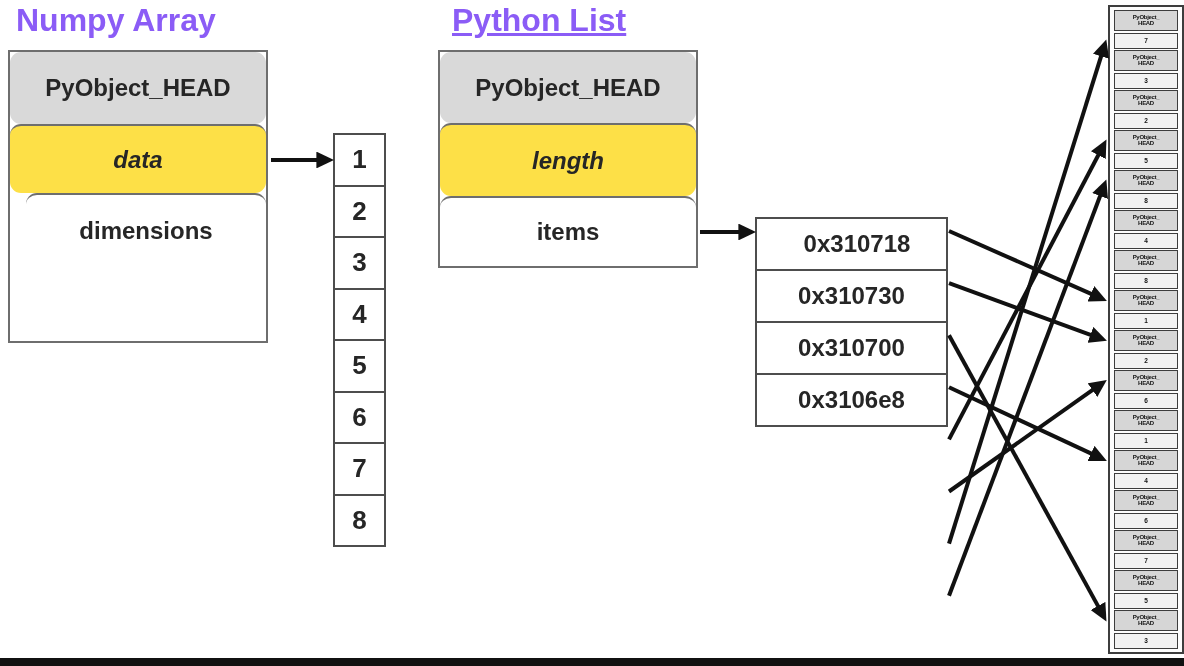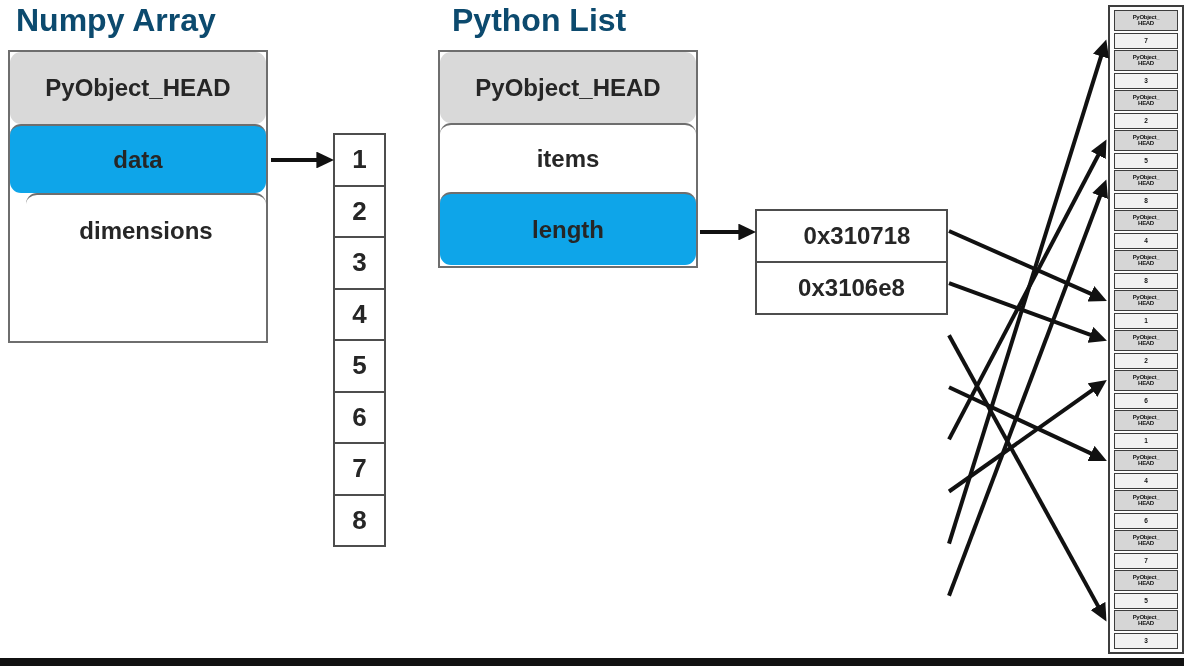--- a/index.html
+++ b/index.html
@@ -1,36 +1,36 @@
 <!DOCTYPE html>
 <html><head>
 <meta charset="utf-8">
 <style>
   html,body{margin:0;padding:0;background:#fff;}
   #canvas{
     position:relative;width:1184px;height:666px;background:#ffffff;overflow:hidden;
     font-family:"Liberation Sans","DejaVu Sans",sans-serif;color:#1f1f1f;
   }
   .title{
-    position:absolute;margin:0;font-size:32px;font-weight:bold;color:#0c4a6e;letter-spacing:0;
+    position:absolute;margin:0;font-size:32px;font-weight:bold;color:#8b5cf6;letter-spacing:0;
   }
   #numpy-title{left:16px;top:2px;}
-  #python-title{left:452px;top:2px;}
+  #python-title{left:452px;top:2px;text-decoration:underline;}
 
   
   .struct{position:absolute;box-sizing:border-box;border:2.5px solid #6e6e6e;background:#fff;}
   #numpy-struct{left:8px;top:50px;width:260px;height:293px;}
   #python-struct{left:438px;top:50px;width:260px;height:218px;}
   .srow{
     display:flex;align-items:center;justify-content:center;box-sizing:border-box;
     font-size:24px;font-weight:bold;color:#262626;border-radius:11px;
   }
   .srow + .srow{border-top:2px solid #6e6e6e;}
   .hdr{background:#d9d9d9;}
-  .sub{background:#0ea5e9;}
+  .sub{background:#fde047;font-style:italic;}
   #numpy-struct .r0{height:72px;} #numpy-struct .r1{height:69px;}
   #numpy-struct .r2{height:73px;margin-left:16px;} #numpy-struct .r3{height:74px;}
   #python-struct .r0{height:71px;} #python-struct .r1{height:73px;}
   #python-struct .r2{height:69px;}
 
   
   #numpy-cells{position:absolute;left:333px;top:133px;width:53px;}
   .np-cell{
     box-sizing:border-box;height:53.5px;width:53px;margin-top:-2px;
     border:2px solid #4d4d4d;background:#fff;
@@ -40,21 +40,21 @@
   .np-cell:first-child{margin-top:0;}
 
   
   #addr-box{position:absolute;left:755px;top:205px;width:193px;}
   .addr-row{
     box-sizing:border-box;height:54px;width:193px;margin-top:-2px;
     border:2px solid #4d4d4d;background:#fff;
     display:flex;align-items:center;justify-content:center;
     font-size:24px;font-weight:bold;color:#262626;
   }
-  .addr-row:first-child{margin-top:4px;padding-left:11px;}
+  .addr-row:first-child{margin-top:12px;padding-left:11px;}
 
   
   #mem-col{
     position:absolute;left:1108px;top:5px;width:76px;height:649px;
     box-sizing:border-box;border:2px solid #3d3d3d;background:#fdfdfd;padding:3px 4px;
   }
   .mem-cell{
     box-sizing:border-box;margin-bottom:1.5px;width:100%;
     border:1.5px solid #3d3d3d;
     display:flex;flex-direction:column;align-items:center;justify-content:center;
@@ -93,26 +93,28 @@
       <div class="np-cell">3</div>
       <div class="np-cell">4</div>
       <div class="np-cell">5</div>
       <div class="np-cell">6</div>
       <div class="np-cell">7</div>
       <div class="np-cell">8</div>
     </div>
 
   <div class="struct" id="python-struct">
     <div class="srow hdr r0">PyObject_HEAD</div>
+    <div class="srow sub r1">length</div>
     <div class="srow r2">items</div>
-    <div class="srow sub r1">length</div>
   </div>
 
   <div id="addr-box">
       <div class="addr-row">0x310718</div>
+      <div class="addr-row">0x310730</div>
+      <div class="addr-row">0x310700</div>
       <div class="addr-row">0x3106e8</div>
     </div>
 
   <div id="mem-col">
       <div class="mem-cell mem-header">
         <span>PyObject_</span>
         <span>HEAD</span>
       </div>
       <div class="mem-cell mem-value">
         <span>7</span>

